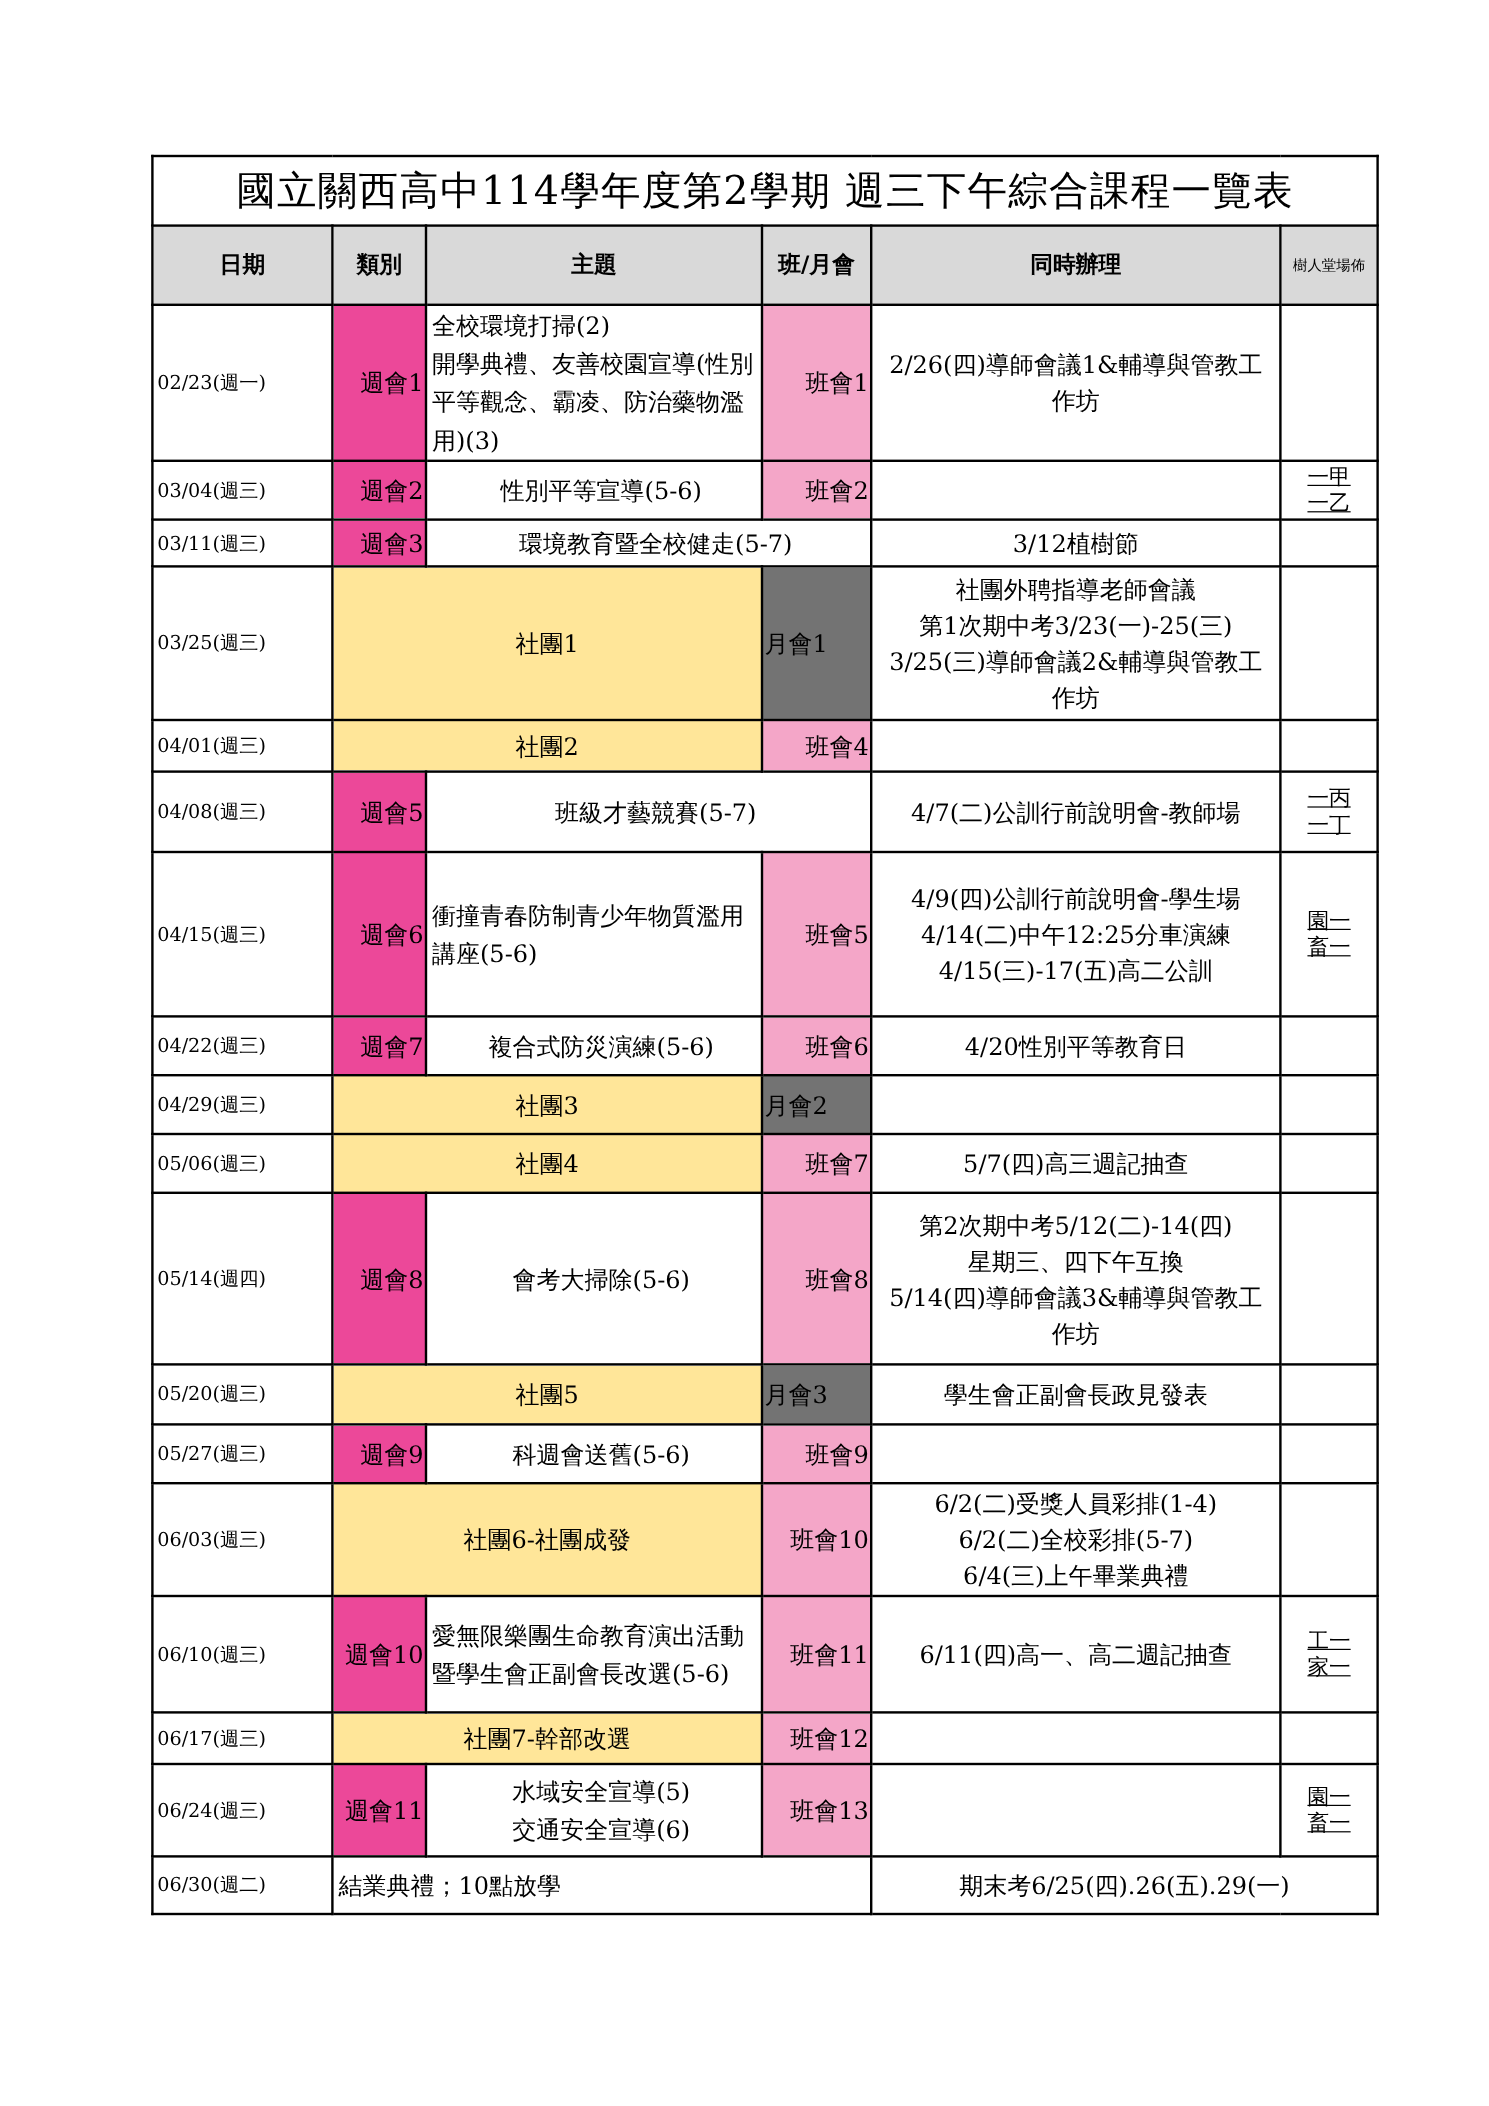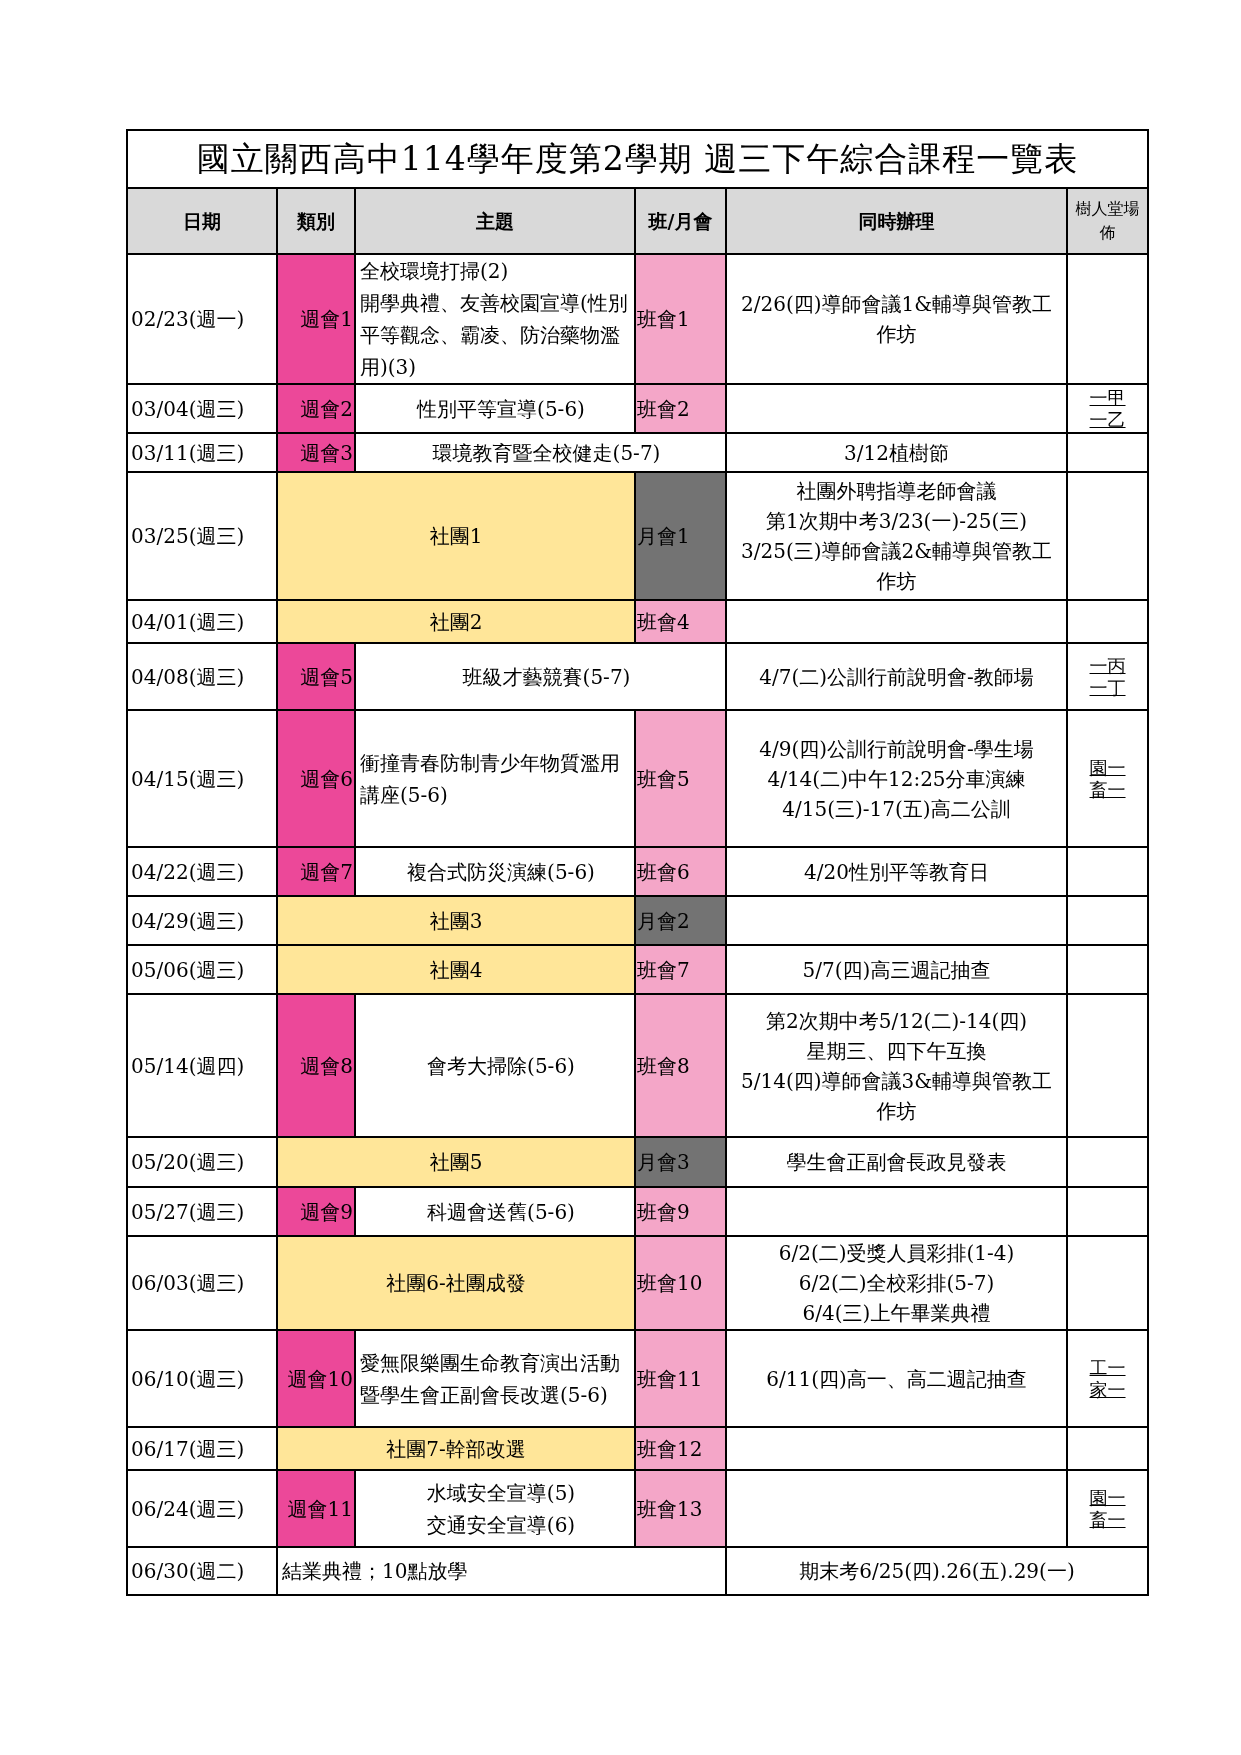--- a/index.html
+++ b/index.html
@@ -2,27 +2,27 @@
 <html><head>
 <meta charset="utf-8">
 <style>
   html, body { margin: 0; padding: 0; background: #ffffff; }
   body { width: 1241px; height: 1755px; position: relative; font-family: "DejaVu Serif", "Liberation Serif", serif; color: #000; }
   .sheet { position: absolute; left: 106px; top: 129px; width: 1163px; margin-left: 20px; }
   table { border-collapse: collapse; width: 1021px; table-layout: fixed; }
   td, th { border: 2px solid #000; padding: 0 4px; font-weight: normal; font-size: 20px; line-height: 32px; vertical-align: middle; overflow: hidden; }
   .title { height: 56px; font-size: 33px; text-align: center; letter-spacing: 1px; line-height: 52px; padding: 0; }
   .hdr th { background: #d9d9d9; font-family: "DejaVu Sans", "Liberation Sans", sans-serif; font-weight: bold; font-size: 19px; text-align: center; height: 64px; line-height: 28px; }
-  .hdr th.venue { font-weight: normal; font-family: "DejaVu Serif", serif; font-size: 16px; line-height: 24px; }
-  .date { text-align: left; white-space: nowrap; font-size: 20px; padding-left: 3px; }
+  .hdr th.venue { font-weight: normal; font-family: "DejaVu Serif", serif; font-size: 12px; line-height: 24px; }
+  .date { text-align: left; white-space: nowrap; font-size: 16px; padding-left: 3px; }
   .type { text-align: right; background: #ec4899; white-space: nowrap; padding: 0 1px; }
   .topic { text-align: left; }
   .topic.center { text-align: center; padding-left: 16px; }
   .club { background: #ffe699; text-align: center; }
-  .cls { background: #f4a6c8; text-align: left; white-space: nowrap; padding: 0 1px; }
+  .cls { background: #f4a6c8; text-align: right; white-space: nowrap; padding: 0 1px; }
   .mon { background: #737373; text-align: left; white-space: nowrap; padding: 0 1px; }
   .conc { text-align: center; line-height: 30px; }
   .conc.center { text-align: center; }
   .venue-cell { text-align: center; font-size: 18px; line-height: 22px; padding: 0; white-space: pre-line; text-decoration: underline; }
   .plain { text-align: left; }
   .line { display: block; }
 </style>
 </head>
 <body>
 

